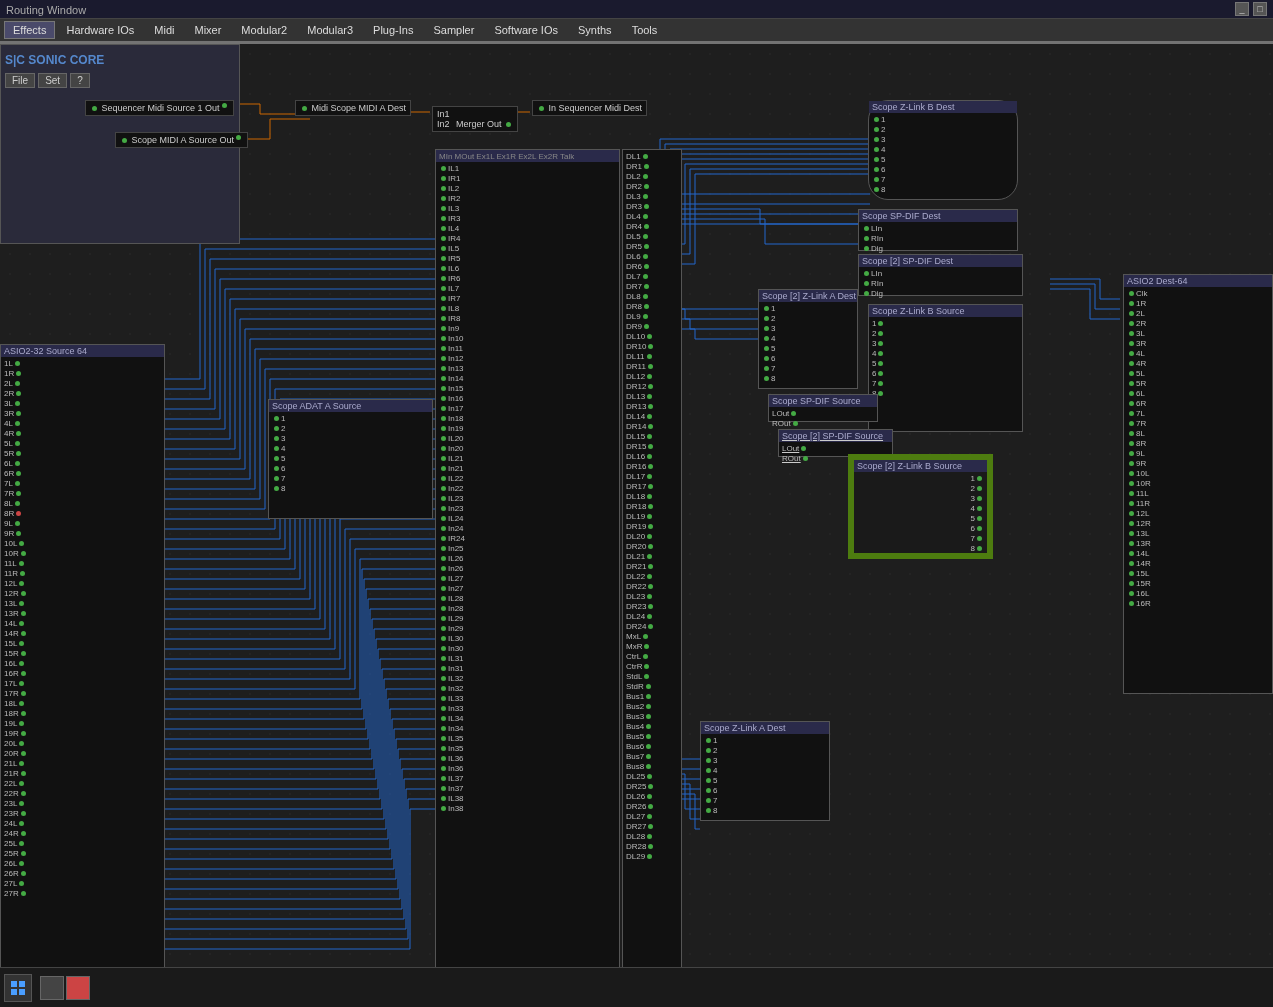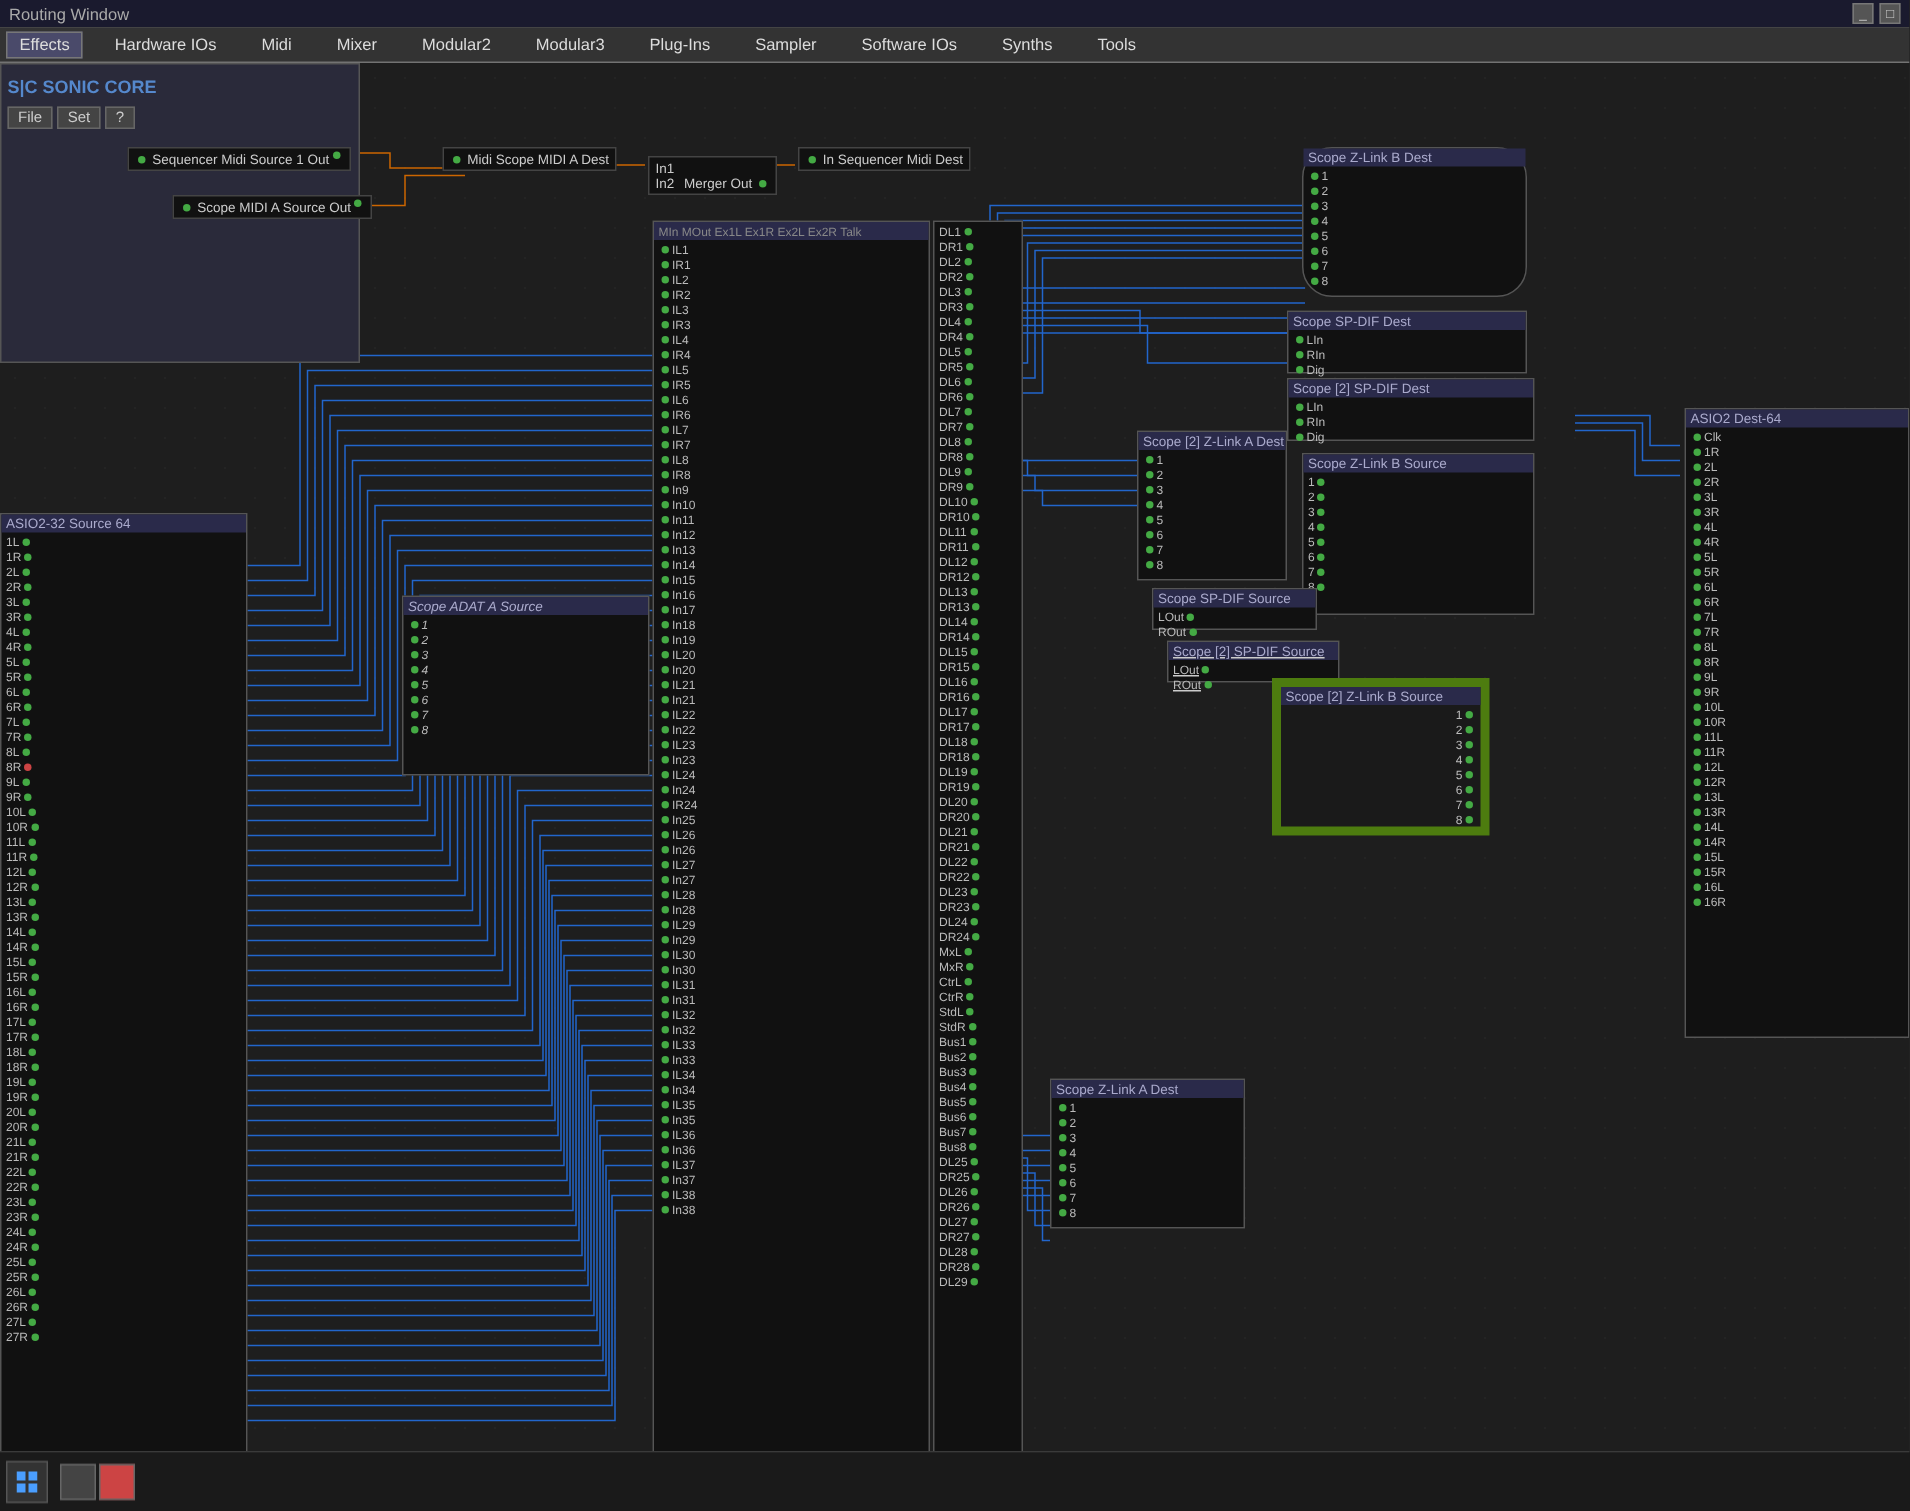--- a/index.html
+++ b/index.html
@@ -36,22 +36,22 @@
       line-height: 12px;
       font-size: 9px;
       cursor: pointer;
       color: #ccc;
     }
     #menu-bar {
       background: #333;
       display: flex;
       align-items: center;
       padding: 2px 4px;
-      border-bottom: 1px solid #737373;
-      gap: 12px;
+      border-bottom: 3px solid #737373;
+      gap: 2px;
     }
     .menu-item {
       padding: 2px 8px;
       color: #ddd;
       font-size: 11px;
       cursor: pointer;
       border: 1px solid transparent;
     }
     .menu-item:hover, .menu-item.active {
       background: #555;
@@ -553,21 +553,21 @@
       <div class="port-row">24R<span class="port-dot out"></span></div>
       <div class="port-row">25L<span class="port-dot out"></span></div>
       <div class="port-row">25R<span class="port-dot out"></span></div>
       <div class="port-row">26L<span class="port-dot out"></span></div>
       <div class="port-row">26R<span class="port-dot out"></span></div>
       <div class="port-row">27L<span class="port-dot out"></span></div>
       <div class="port-row">27R<span class="port-dot out"></span></div>
     </div>
   </div>
 
-  <div class="node-box" style="left:268px;top:355px;width:165px;height:120px;font-style:italic;">
+  <div class="node-box" style="left:268px;top:355px;width:165px;height:120px;">
     <div class="node-title">Scope ADAT A Source</div>
     <div class="node-ports" style="display:flex;flex-direction:column;">
       <div style="display:flex;gap:8px;">
         <div>
           <div class="port-row"><span class="port-dot in"></span>1</div>
           <div class="port-row"><span class="port-dot in"></span>2</div>
           <div class="port-row"><span class="port-dot in"></span>3</div>
           <div class="port-row"><span class="port-dot in"></span>4</div>
           <div class="port-row"><span class="port-dot in"></span>5</div>
           <div class="port-row"><span class="port-dot in"></span>6</div>
@@ -603,21 +603,21 @@
 
   <div class="node-box" style="left:858px;top:210px;width:165px;height:42px;">
     <div class="node-title">Scope [2] SP-DIF Dest</div>
     <div class="node-ports">
       <div class="port-row"><span class="port-dot in"></span>LIn</div>
       <div class="port-row"><span class="port-dot in"></span>RIn</div>
       <div class="port-row"><span class="port-dot in"></span>Dig</div>
     </div>
   </div>
 
-  <div class="node-box" style="left:868px;top:260px;width:155px;height:108px;">
+  <div class="node-box" style="left:868px;top:260px;width:155px;height:128px;">
     <div class="node-title">Scope Z-Link B Source</div>
     <div class="node-ports">
       <div class="port-row">1<span class="port-dot out"></span></div>
       <div class="port-row">2<span class="port-dot out"></span></div>
       <div class="port-row">3<span class="port-dot out"></span></div>
       <div class="port-row">4<span class="port-dot out"></span></div>
       <div class="port-row">5<span class="port-dot out"></span></div>
       <div class="port-row">6<span class="port-dot out"></span></div>
       <div class="port-row">7<span class="port-dot out"></span></div>
       <div class="port-row">8<span class="port-dot out"></span></div>

